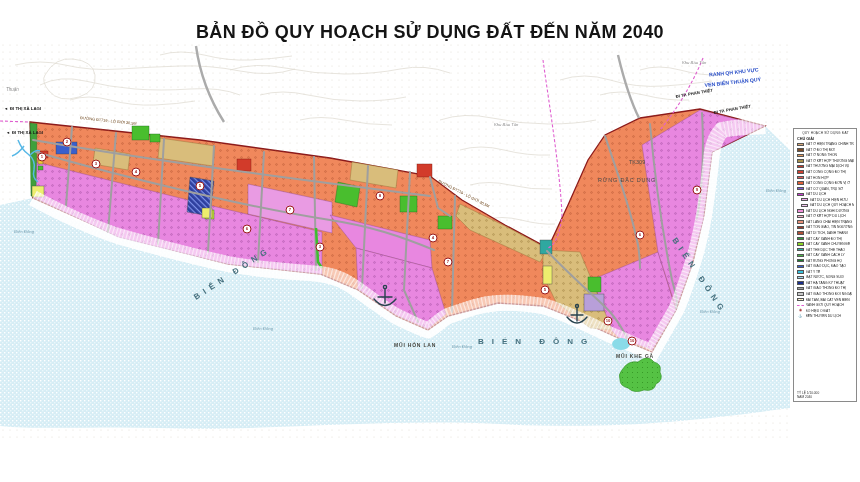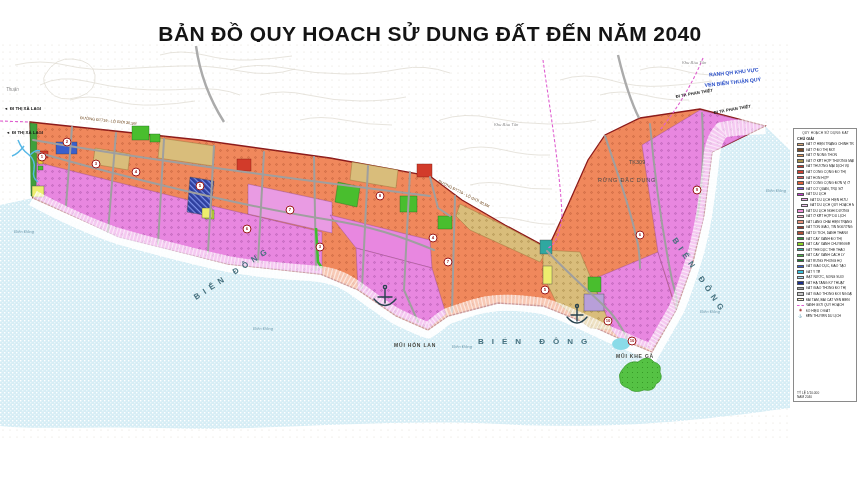--- a/index.html
+++ b/index.html
@@ -1,19 +1,19 @@
 <!DOCTYPE html>
 <html><head>
 <meta charset="utf-8">
 <style>
   html,body{margin:0;padding:0;background:#fff;}
   #stage{position:relative;width:860px;height:482px;background:#fff;overflow:hidden;
          font-family:"Liberation Sans",sans-serif;}
   #map-title{position:absolute;top:22px;left:0;width:100%;text-align:center;
-             font-size:21px;font-weight:bold;color:#141414;letter-spacing:.4px;}
+             font-size:18px;font-weight:bold;color:#141414;letter-spacing:.4px;}
   svg{position:absolute;left:0;top:0;}
   
   .marker{position:absolute;width:7px;height:7px;border-radius:50%;background:#fff;
           border:1px solid #9b1c1c;color:#9b1c1c;font-size:4.2px;line-height:5.2px;
           text-align:center;transform:translate(-50%,-50%);font-weight:bold;}
   
   #legend{position:absolute;left:793px;top:128px;width:64px;height:274px;background:#fff;
           border:1px solid #8a8a8a;box-sizing:border-box;padding:2px 2px 2px 3px;
           display:flex;flex-direction:column;}
   #legend-heading{font-size:3.2px;text-align:center;color:#333;letter-spacing:.2px;}

